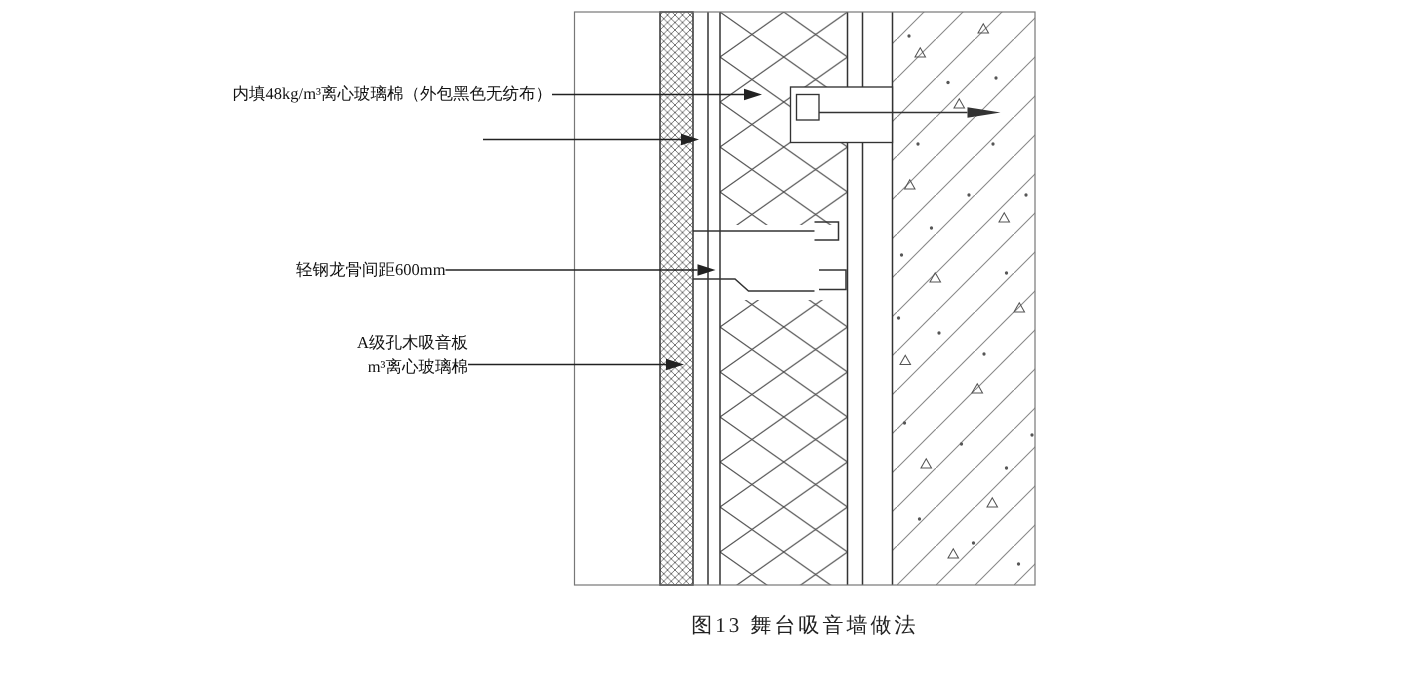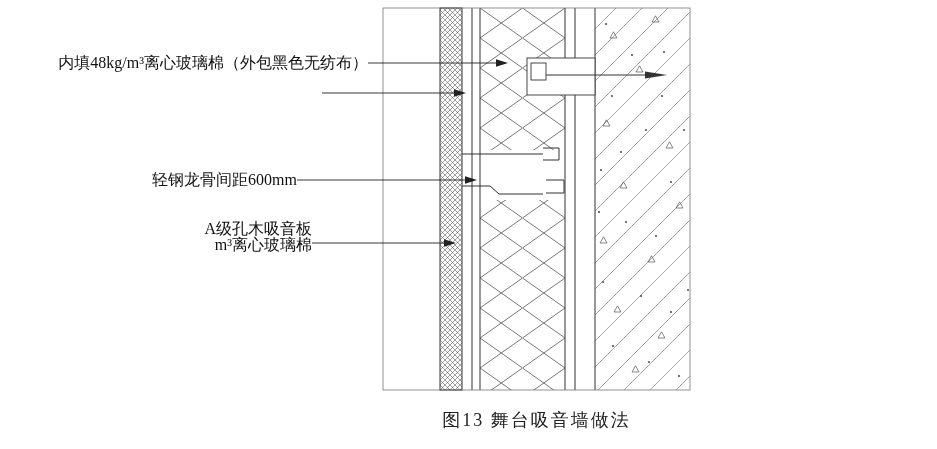--- a/index.html
+++ b/index.html
@@ -4,30 +4,30 @@
 <style>
   * { margin:0; padding:0; box-sizing:border-box; }
   html,body { background:#ffffff; }
   body { font-family:"Liberation Serif","DejaVu Serif",serif; }
   .canvas {
     position:relative; width:937px; height:449px;
     background:#ffffff; overflow:hidden;
   }
   .drawing { position:absolute; left:0; top:0; }
   .label {
-    position:absolute; font-size:16px; color:#111111;
+    position:absolute; font-size:11px; color:#111111;
     white-space:nowrap; line-height:16px;
   }
   .label-glass-wool { top:55px;  right:569px; }
   .label-plywood    { top:85px;  right:615px; }
   .label-keel       { top:172px; right:640px;text-align:center; }
   .label-panel      { top:221px; right:625px; text-align:right; }
   .caption {
     position:absolute; left:383px; top:408px; width:307px;
-    text-align:center; font-size:18px; letter-spacing:2px; color:#222222;
+    text-align:center; font-size:14px; letter-spacing:2px; color:#222222;
   }
 </style>
 </head>
 <body>
 
 <div class="canvas">
 
   <svg class="drawing" width="937" height="449" viewBox="0 0 937 449" xmlns="http://www.w3.org/2000/svg">
     <defs>
       <pattern id="xhatch" patternUnits="userSpaceOnUse" width="5" height="5">

